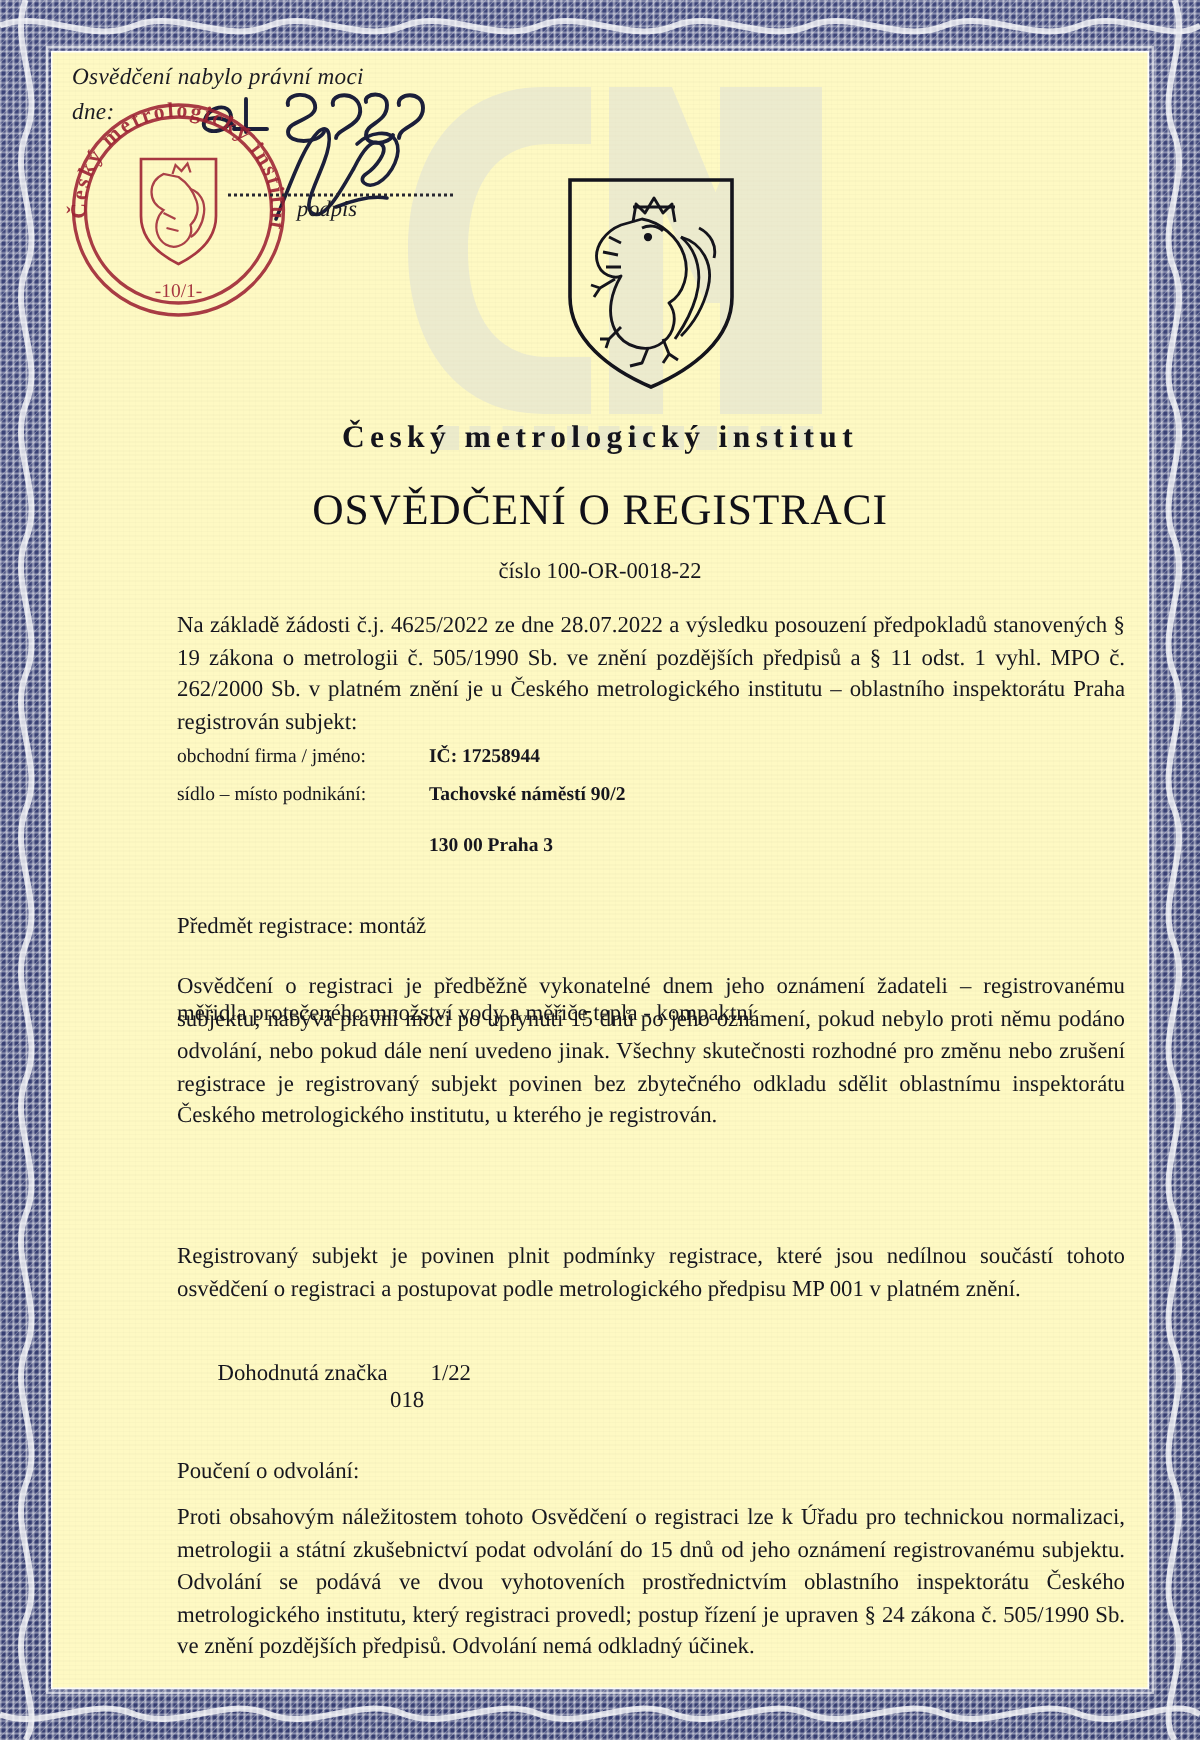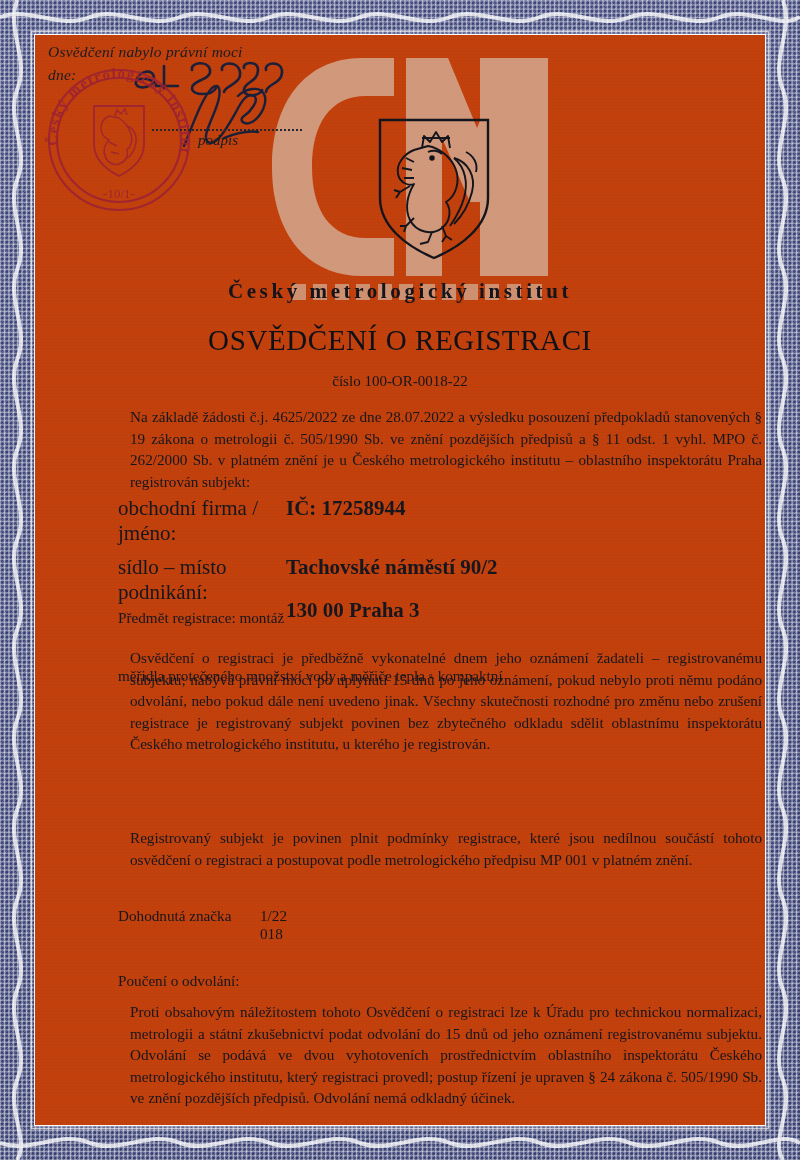--- a/index.html
+++ b/index.html
@@ -39,21 +39,21 @@
     position: absolute;
     inset: 0;
     opacity: .85;
   }
   .paper {
     position: absolute;
     left: 34px;
     top: 34px;
     right: 34px;
     bottom: 34px;
-    background: #c2410c;
+    background: #fef9c3;
     box-shadow: 0 0 0 1px #ffffff inset;
   }
   .paper-grain {
     position: absolute;
     inset: 0;
     background:
       repeating-linear-gradient(0deg, rgba(0,0,0,.014) 0 1px, rgba(0,0,0,0) 1px 3px),
       repeating-linear-gradient(90deg, rgba(0,0,0,.010) 0 1px, rgba(0,0,0,0) 1px 4px);
     pointer-events: none;
   }
@@ -175,39 +175,39 @@
     position: absolute;
     left: 0; right: 0;
     top: 339px;
     text-align: center;
     font-size: 15px;
     color: #15151d;
   }
 
   .body-block {
     position: absolute;
-    left: 96px;
+    left: 84px;
     width: 632px;
     font-size: 15.2px;
     line-height: 1.42;
     color: #16161e;
     text-align: justify;
     text-justify: inter-word;
   }
   .p-intro   { top: 372px; }
   .p-1       { top: 613px; }
   .p-2       { top: 722px; }
   .p-3       { top: 793px; }
 
   .fields {
     position: absolute;
     left: 84px;
     top: 462px;
     width: 632px;
-    font-size: 21px;
+    font-size: 13px;
     color: #16161e;
   }
   .field-row {
     display: flex;
     align-items: flex-start;
     margin-bottom: 9px;
   }
   .field-label { width: 168px; flex: none; }
   .field-value { font-weight: bold; flex: 1; }
   .field-extra { width: 150px; flex: none; font-weight: bold; text-align: left; }
@@ -231,21 +231,21 @@
     font-size: 15.2px;
     color: #16161e;
   }
   .mark-block {
     position: absolute;
     left: 84px;
     top: 873px;
     font-size: 15.2px;
     color: #16161e;
   }
-  .mark-row { display: flex; }
+  .mark-row { display: flex; margin-left: 27px; }
   .mark-label { width: 142px; flex: none; }
   .mark-value { }
   .mark-value2 { margin-left: 142px; }
 
   .appeal-heading {
     position: absolute;
     left: 84px;
     top: 938px;
     font-size: 15.2px;
     color: #16161e;

